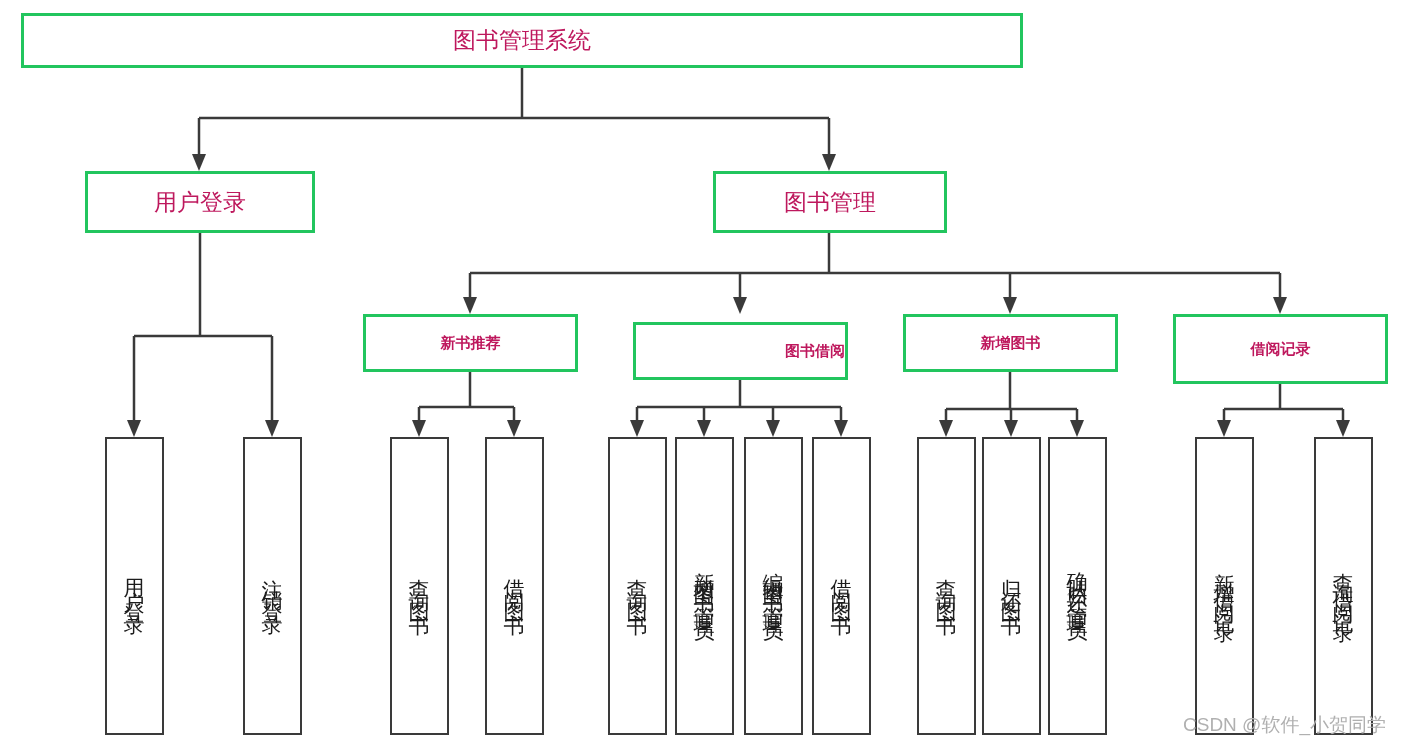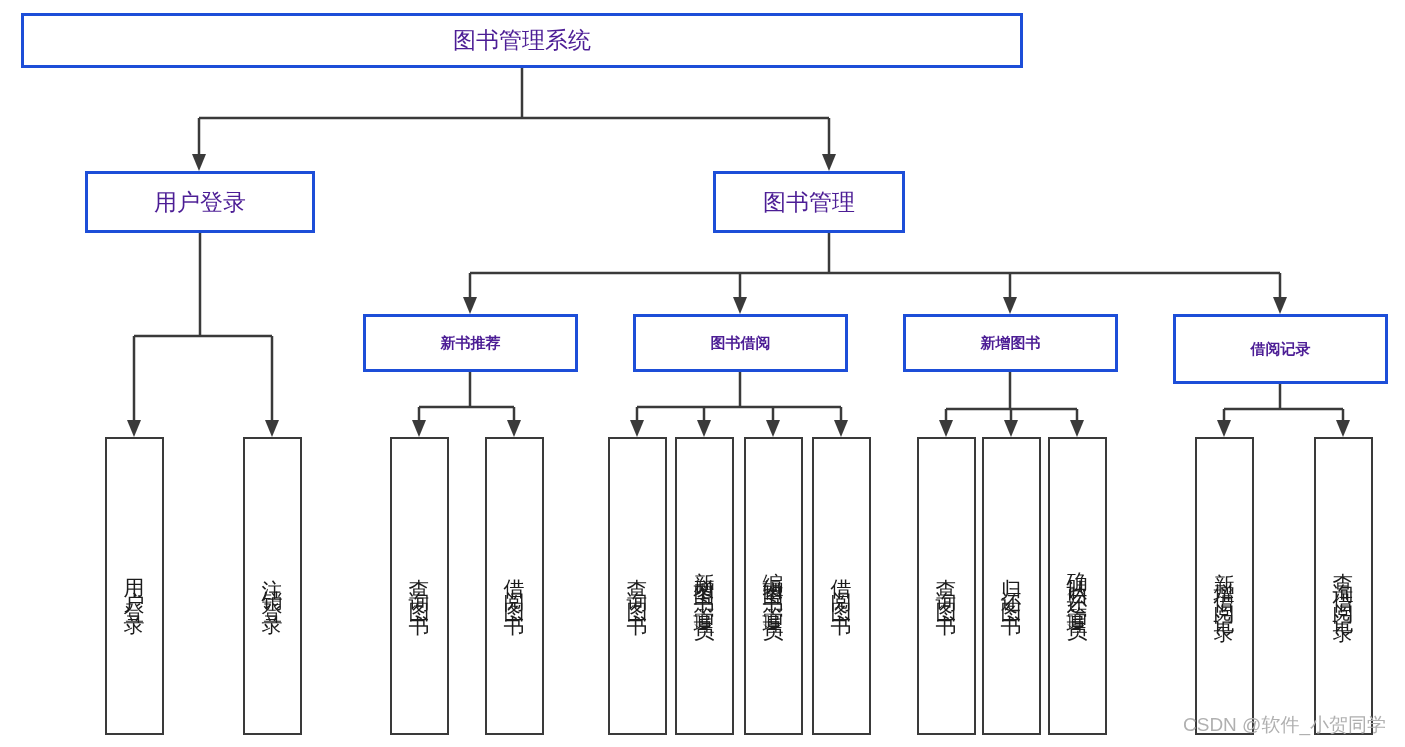--- a/index.html
+++ b/index.html
@@ -8,23 +8,23 @@
     width:1405px;height:747px;
     background:#ffffff;
     font-family:"Liberation Sans","DejaVu Sans",sans-serif;
     overflow:hidden;
   }
   .connector-svg{position:absolute;left:0;top:0;}
   .hbox{
     position:absolute;
     box-sizing:border-box;
     background:#ffffff;
-    border:3px solid #1d4ed8;
+    border:3px solid #22c55e;
     display:flex;align-items:center;justify-content:center;
-    color:#4c1d95;
+    color:#be185d;
     z-index:2;
   }
   .hbox.root{font-size:23px;}
   .hbox.l2{font-size:23px;}
   .hbox.l3{font-size:15px;font-weight:bold;}
   .vbox{
     position:absolute;
     box-sizing:border-box;
     background:#ffffff;
     border:2.5px solid #3a3a3a;
@@ -134,28 +134,28 @@
     </g>
   </svg>
 
   <div class="hbox root" style="left:21px;top:13px;width:1002px;height:55px;">
     <span>图书管理系统</span>
   </div>
 
   <div class="hbox l2" style="left:85px;top:171px;width:230px;height:62px;">
     <span>用户登录</span>
   </div>
-  <div class="hbox l2" style="left:713px;top:171px;width:192px;height:62px;text-align:center;">
+  <div class="hbox l2" style="left:713px;top:171px;width:234px;height:62px;text-align:center;">
     <span>图书管理</span>
   </div>
 
   <div class="hbox l3" style="left:363px;top:314px;width:215px;height:58px;">
     <span>新书推荐</span>
   </div>
-  <div class="hbox l3" style="left:633px;top:314px;width:215px;height:58px;">
+  <div class="hbox l3" style="left:633px;top:322px;width:215px;height:58px;justify-content:flex-end;">
     <span>图书借阅</span>
   </div>
   <div class="hbox l3" style="left:903px;top:314px;width:215px;height:58px;">
     <span>新增图书</span>
   </div>
   <div class="hbox l3" style="left:1173px;top:314px;width:215px;height:70px;">
     <span>借阅记录</span>
   </div>
 
   <div class="vbox sp12" style="left:105px;">

